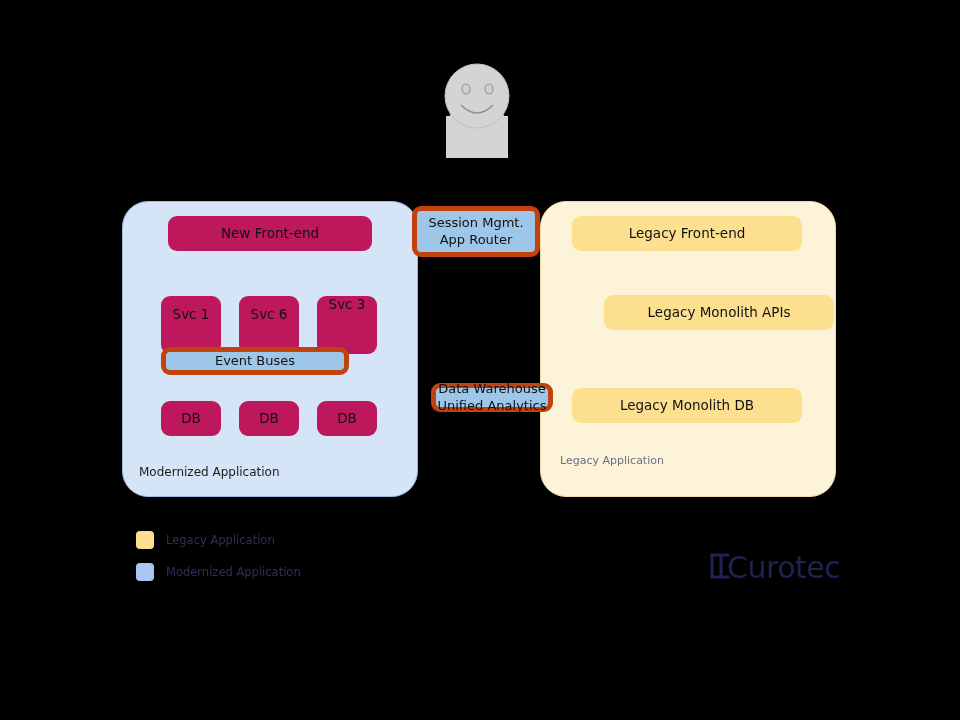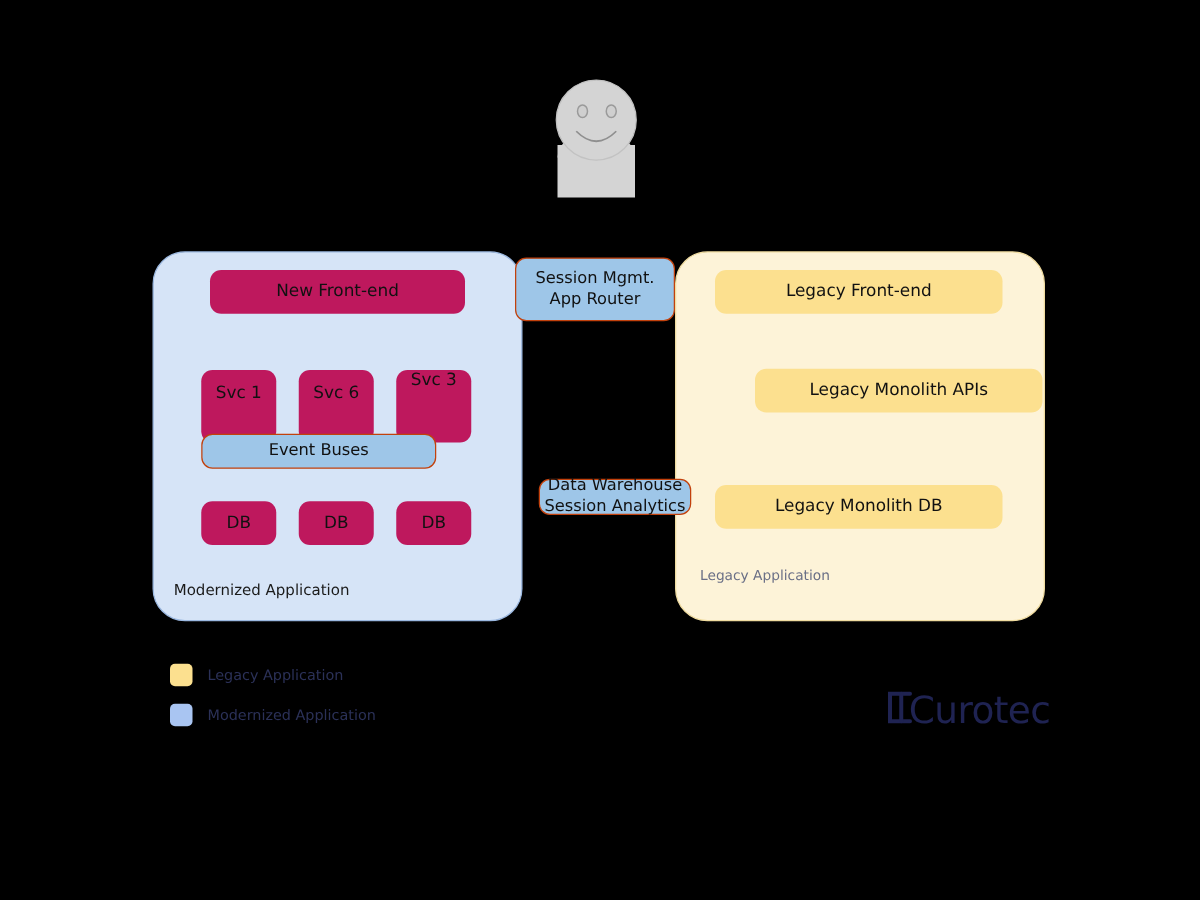--- a/index.html
+++ b/index.html
@@ -73,21 +73,21 @@
   
   .box-yellow {
     background: #fce08f;
     border-radius: 9px;
     font-size: 13.5px;
     color: #111111;
   }
   
   .box-bridge {
     background: #9ec6e8;
-    border: 1px solid #c2410c;
+    border: 5px solid #c2410c;
     border-radius: 9px;
     font-size: 13px;
     color: #111111;
     flex-direction: column;
   }
   
   #node-new-frontend { left: 168px; top: 216px; width: 204px; height: 35px; }
   #node-svc1 { left: 161px; top: 296px; width: 60px; height: 58px; align-items: flex-start; padding-top: 10px; }
   #node-svc2 { left: 239px; top: 296px; width: 60px; height: 58px; align-items: flex-start; padding-top: 10px; }
   #node-svc3 { left: 317px; top: 296px; width: 60px; height: 58px; align-items: flex-start; padding-top: 0; }
@@ -219,21 +219,21 @@
 <div class="node box-blue" id="node-db2">DB</div>
 <div class="node box-blue" id="node-db3">DB</div>
 
 <div class="node box-bridge" id="node-session-router">
   <span class="node-line">Session Mgmt.</span>
   <span class="node-line">App Router</span>
 </div>
 
 <div class="node box-bridge" id="node-data-warehouse">
   <span class="node-line">Data Warehouse</span>
-  <span class="node-line">Session Analytics</span>
+  <span class="node-line">Unified Analytics</span>
 </div>
 
 <div class="node box-yellow" id="node-legacy-frontend">Legacy Front-end</div>
 <div class="node box-yellow" id="node-legacy-apis">Legacy Monolith APIs</div>
 <div class="node box-yellow" id="node-legacy-db">Legacy Monolith DB</div>
 
 <div id="legend">
   <div class="legend-row">
     <span class="legend-swatch legacy"></span>
     <span class="legend-text">Legacy Application</span>

